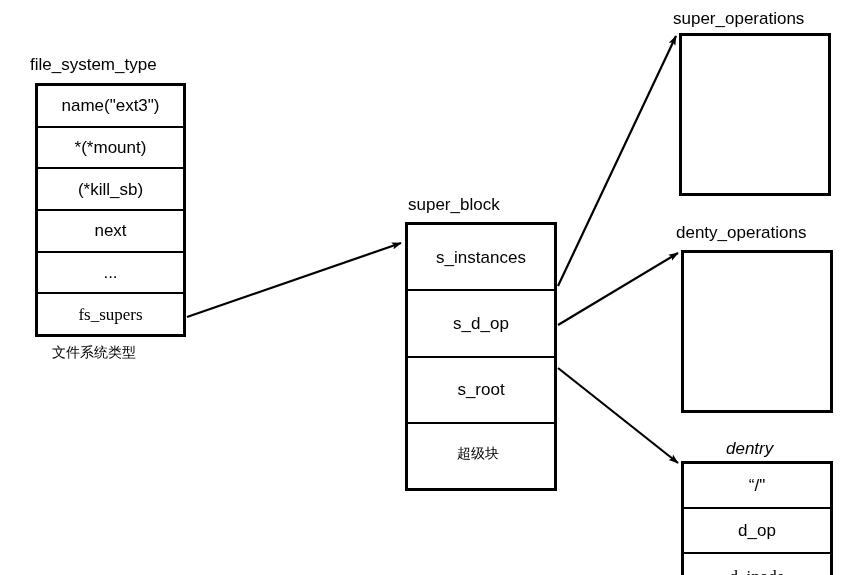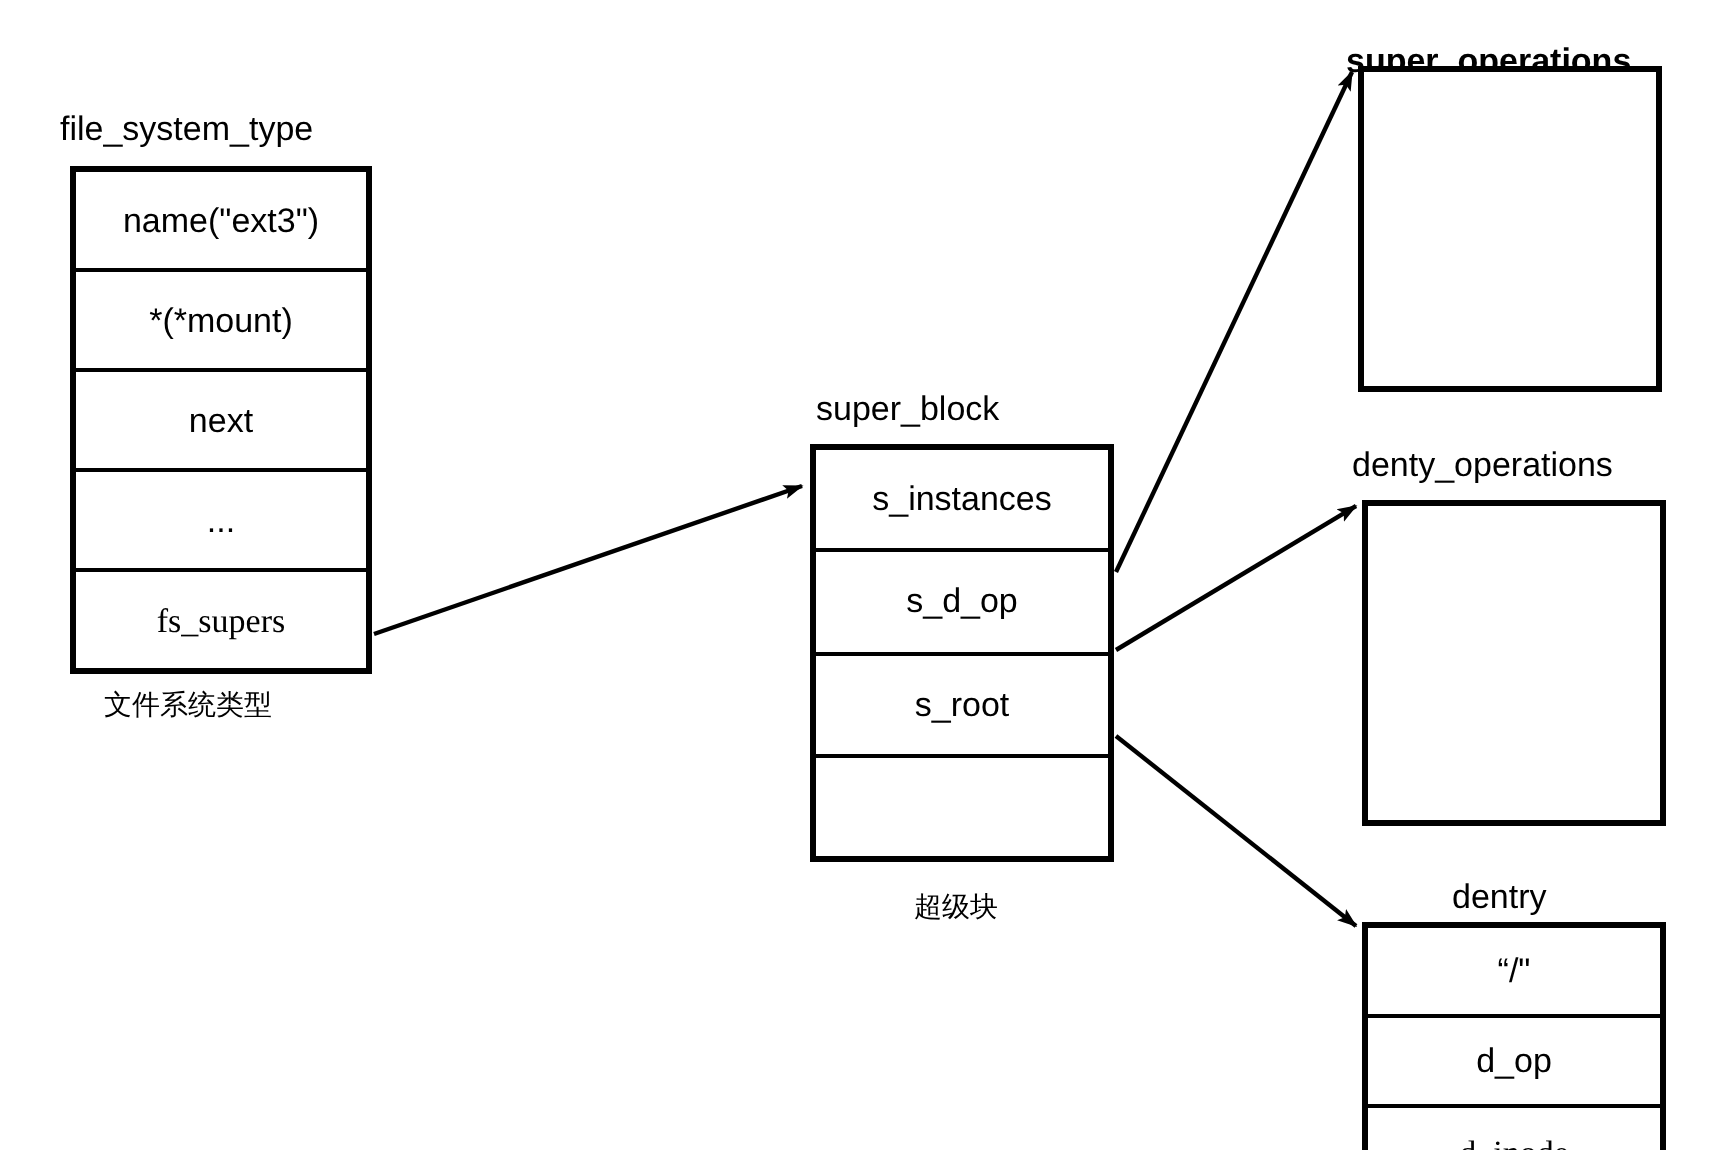--- a/index.html
+++ b/index.html
@@ -59,30 +59,30 @@
   }
   .caption.cn {
     font-size: 14px;
   }
   
   #fs-type-title      { left: 30px;  top: 56px; }
   #fs-type-box        { left: 35px;  top: 83px;  width: 151px; height: 254px; }
   #fs-type-cn         { left: 52px;  top: 345px; }
 
   #super-block-title  { left: 408px; top: 196px; text-align: right; }
-  #super-block-box    { left: 405px; top: 222px; width: 152px; height: 209px; }
+  #super-block-box    { left: 405px; top: 222px; width: 152px; height: 269px; }
   #super-block-cn     { left: 457px; top: 446px; }
 
-  #super-ops-title    { left: 673px; top: 22px; font-weight: bold; }
+  #super-ops-title    { left: 673px; top: 10px; }
   #super-ops-box      { left: 679px; top: 33px;  width: 152px; height: 163px; }
 
   #dentry-ops-title   { left: 676px; top: 224px; }
   #dentry-ops-box     { left: 681px; top: 250px; width: 152px; height: 163px; }
 
-  #dentry-title       { left: 726px; top: 440px; }
+  #dentry-title       { left: 726px; top: 440px; font-style: italic; }
   #dentry-box         { left: 681px; top: 461px; width: 152px; height: 136px; }
   #dentry-box .field  { flex: 0 0 45px; }
 </style>
 </head>
 <body>
 
 <div id="canvas">
 
   <svg class="edges" viewBox="0 0 866 575">
     <defs>
@@ -93,20 +93,21 @@
     <line x1="187" y1="317" x2="401" y2="243" stroke="#000000" stroke-width="2.2" marker-end="url(#arrowhead)"></line>
     <line x1="558" y1="286" x2="676" y2="36" stroke="#000000" stroke-width="2.2" marker-end="url(#arrowhead)"></line>
     <line x1="558" y1="325" x2="678" y2="253" stroke="#000000" stroke-width="2.2" marker-end="url(#arrowhead)"></line>
     <line x1="558" y1="368" x2="678" y2="463" stroke="#000000" stroke-width="2.2" marker-end="url(#arrowhead)"></line>
   </svg>
 
   <div class="caption" id="fs-type-title">file_system_type</div>
   <div class="struct" id="fs-type-box">
     <div class="field">name("ext3")</div>
     <div class="field">*(*mount)</div>
+    <div class="field">(*kill_sb)</div>
     <div class="field">next</div>
     <div class="field">...</div>
     <div class="field">fs_supers</div>
   </div>
   <div class="caption cn" id="fs-type-cn">文件系统类型</div>
 
   <div class="caption" id="super-block-title">super_block</div>
   <div class="struct" id="super-block-box">
     <div class="field">s_instances</div>
     <div class="field">s_d_op</div>

